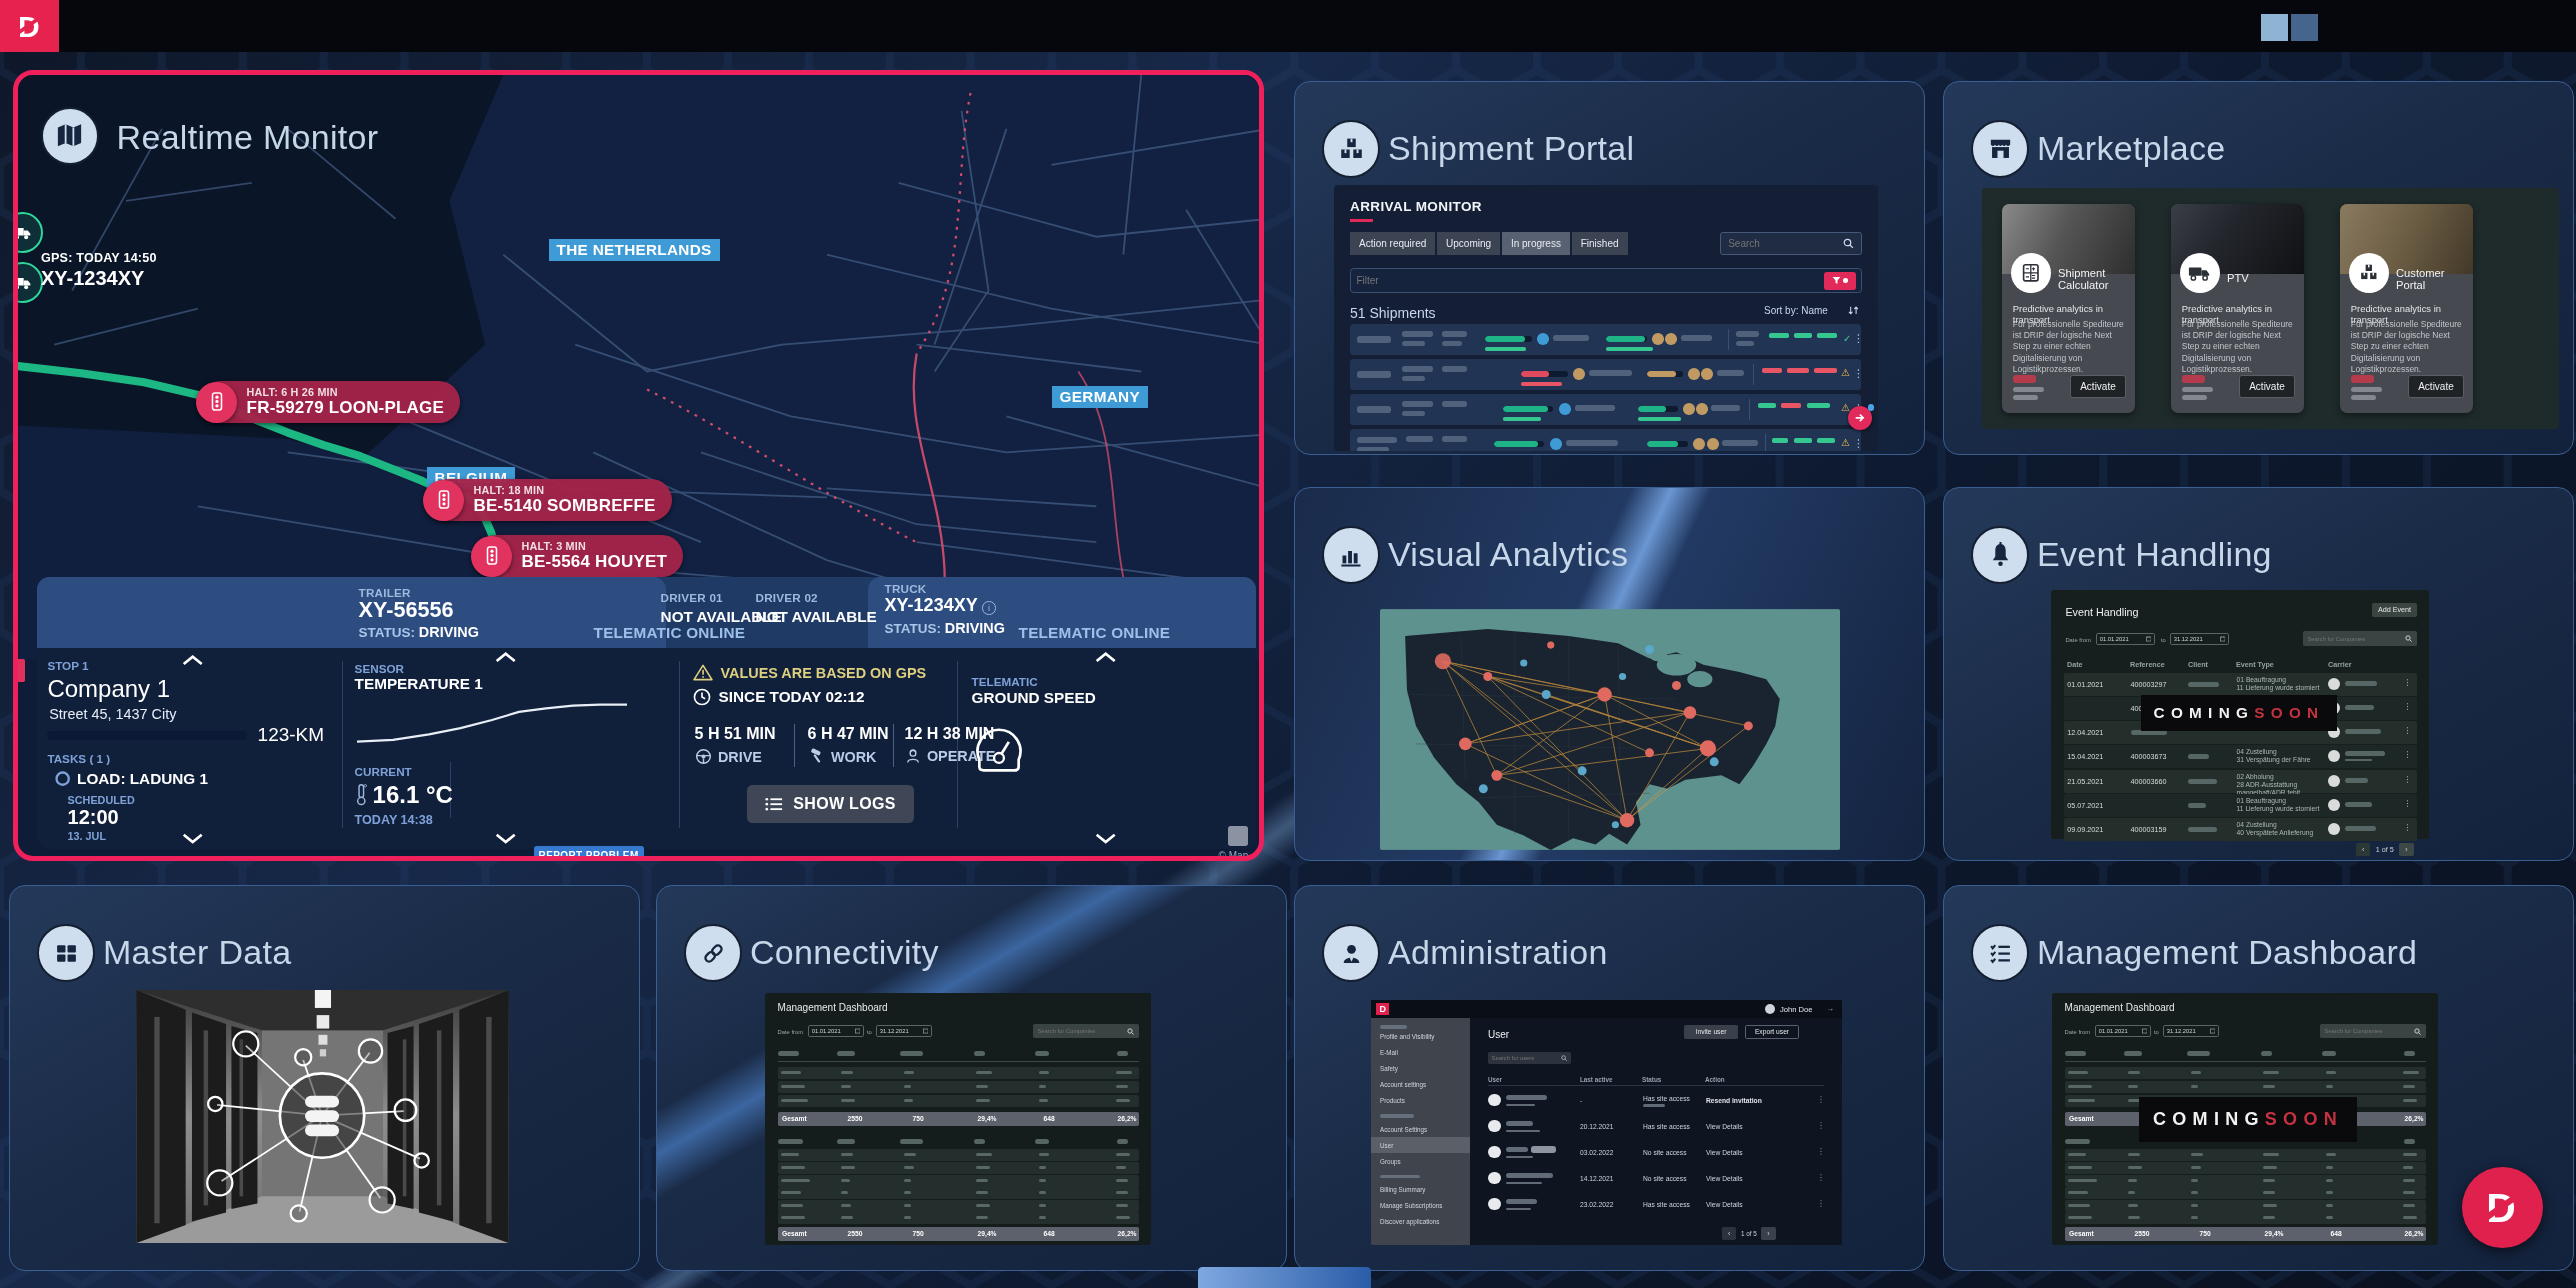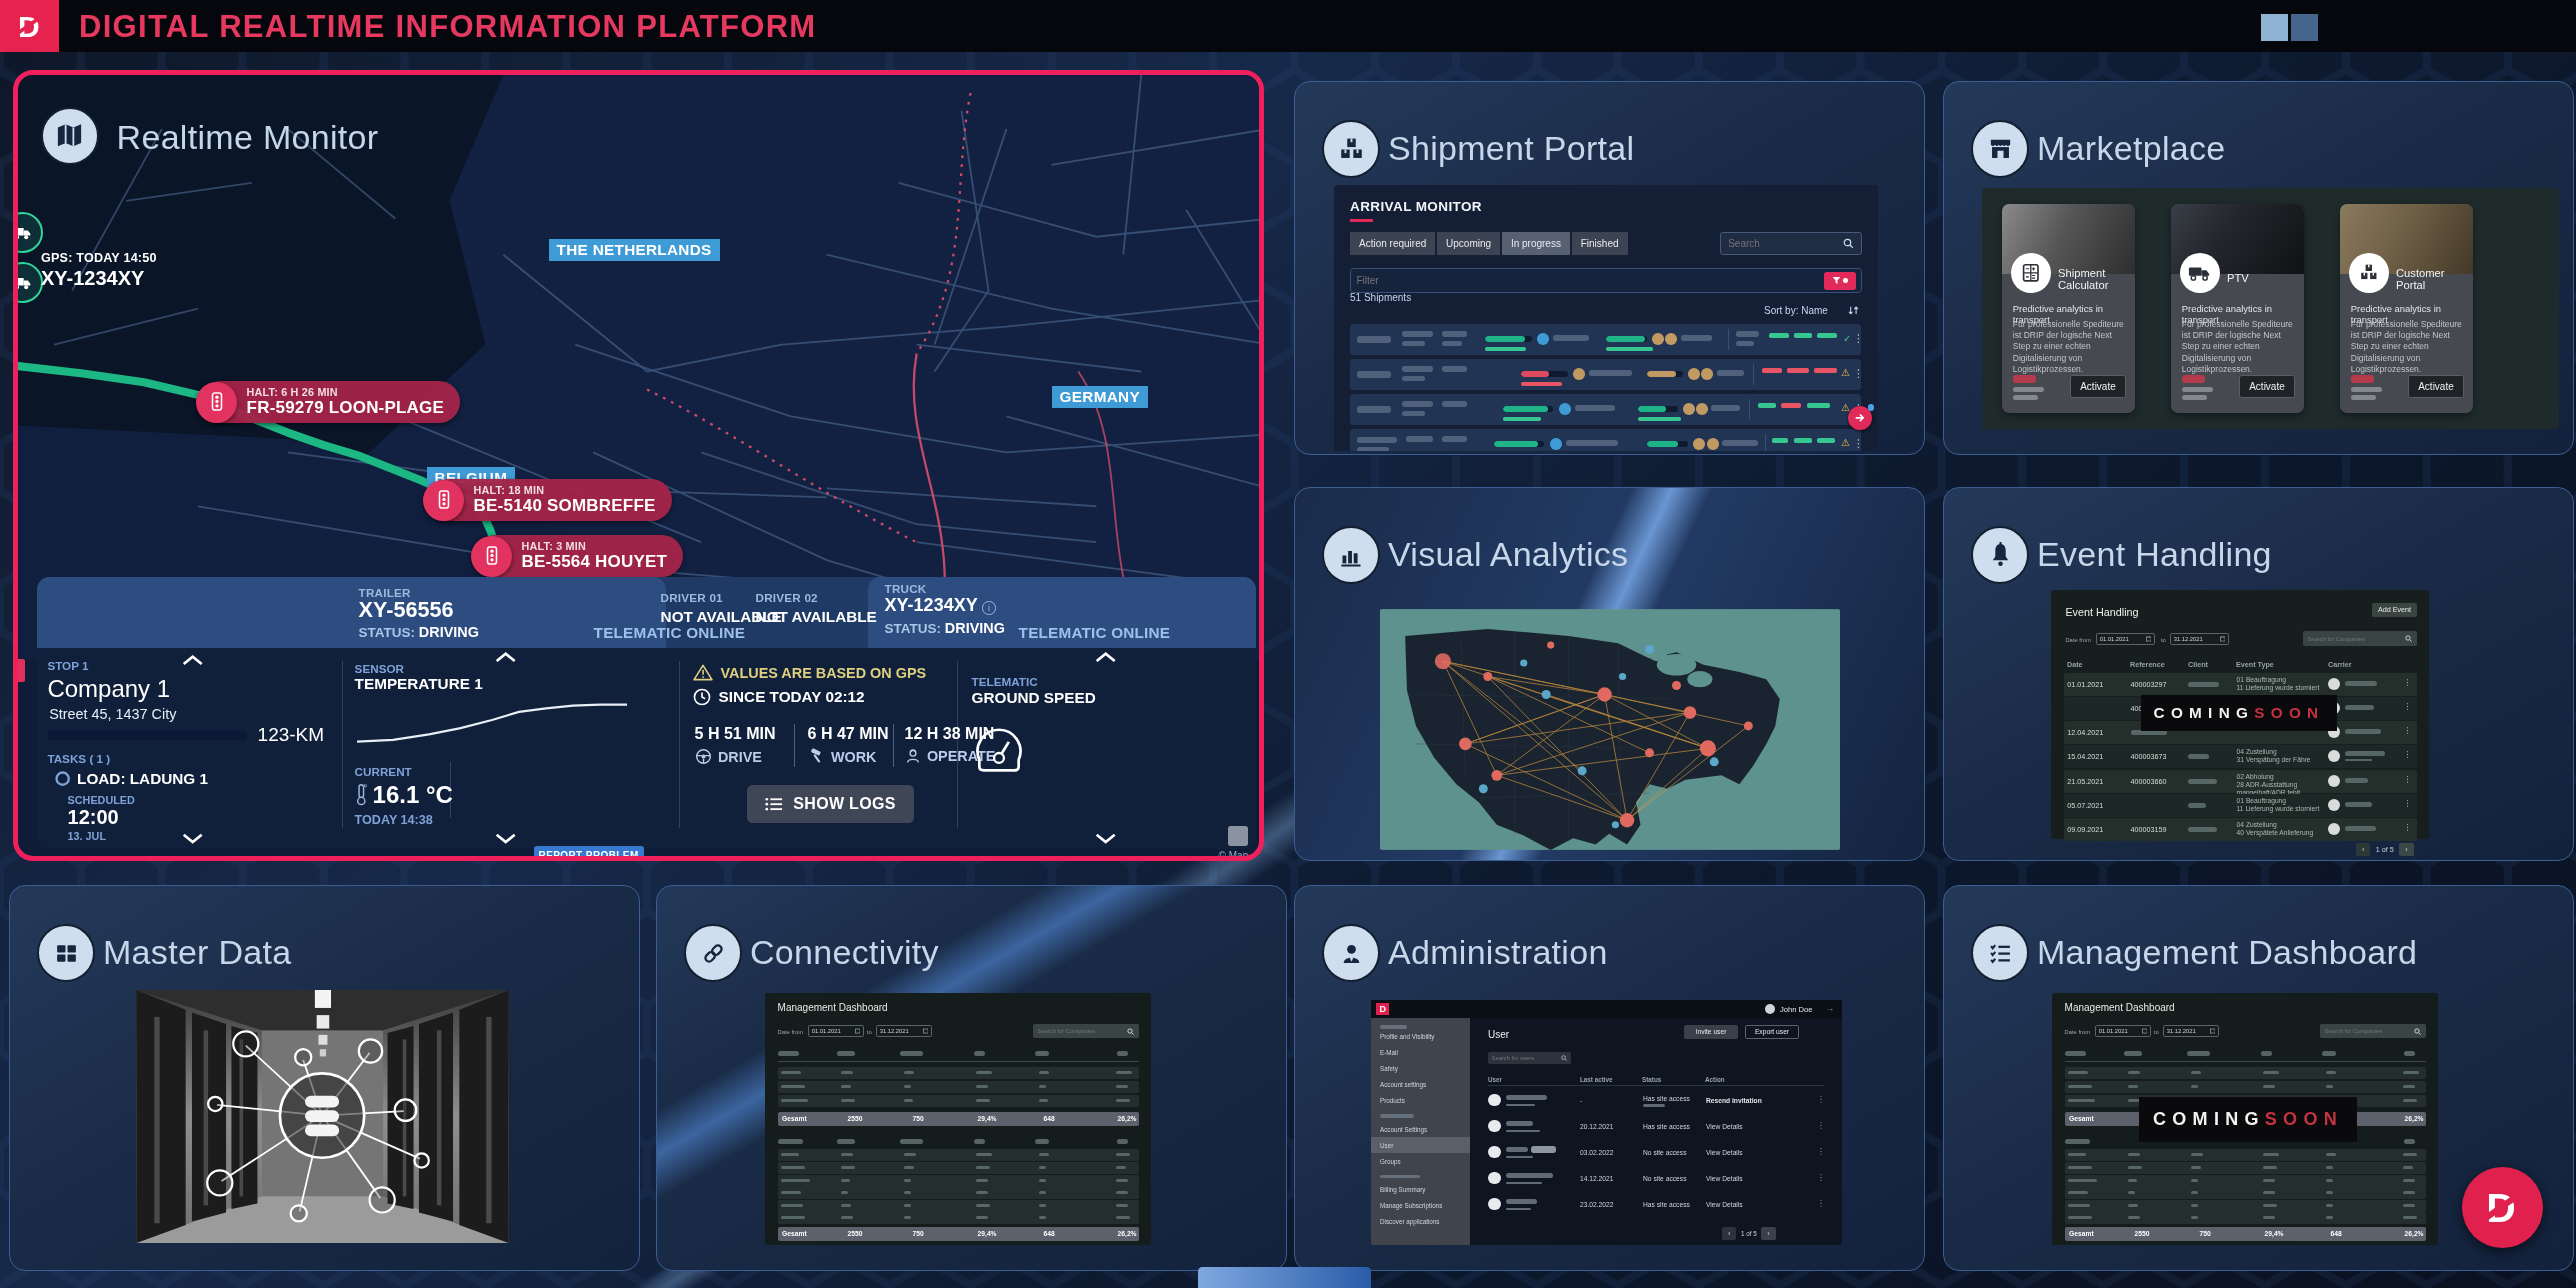--- a/index.html
+++ b/index.html
@@ -105,21 +105,20 @@
 <div class="streak" style="left:1348px;top:360px;width:54px;height:809px;"></div>
 <div class="streak" style="left:881px;top:809px;width:36px;height:629px;"></div>
 
 <div id="header">
   <div id="logo">
     <svg width="36" height="36" viewBox="0 0 48 48">
       <text x="8" y="38" font-family="Liberation Sans, sans-serif" font-size="40" font-weight="bold" fill="#fff">D</text>
       <rect x="2" y="20" width="50" height="5" fill="#e6234f" transform="rotate(-35 24 24)"></rect>
     </svg>
   </div>
-  <div id="header-title">DIGITAL REALTIME INFORMATION PLATFORM</div>
   <div class="win-sq" style="left:2261px;background:#8fb3d2;"></div>
   <div class="win-sq" style="left:2291px;background:#46658c;"></div>
 </div>
 
 <div class="tile" id="tile-realtime">
 
   <svg style="position:absolute;left:0;top:0;" width="1251" height="584" viewBox="0 0 1392 650">
     <rect width="1392" height="650" fill="#0a1528"></rect>
     <polygon points="540,0 1392,0 1392,650 420,650 380,430 520,300 480,140" fill="#122142"></polygon>
     <polygon points="0,390 300,405 560,470 760,650 0,650" fill="#101f3e"></polygon>
@@ -429,21 +428,21 @@
     </div>
     <div class="abs" style="left:16px;top:83px;width:512px;height:25px;background:#16233c;border:0.9px solid #3c5076;border-radius:3.6px;display:flex;align-items:center;padding:0 5.4px;justify-content:space-between;">
       <input style="background: transparent; border: none; color: rgb(142, 164, 196); font-size: 10px; width: 431px; font-family: inherit;" placeholder="Filter">
       <div style="width:32px;height:18px;background:#e1295a;border-radius:2.7px;display:flex;align-items:center;justify-content:center;gap:2.7px;">
         <svg width="9" height="9" viewBox="0 0 14 13">
             <path d="M1 1 H13 L8.5 6.5 V12 L5.5 10 V6.5 Z" fill="#fff"></path>
           </svg>
         <span style="width:4.5px;height:4.5px;border-radius:50%;background:#fff;display:inline-block;"></span>
       </div>
     </div>
-    <div class="abs" style="left:16px;top:107px;font-size:10px;color:#c6d6ec;">51 Shipments</div>
+    <div class="abs" style="left:16px;top:120px;font-size:14px;color:#c6d6ec;">51 Shipments</div>
     <div class="abs" style="left:430px;top:120px;font-size:10px;color:#c6d6ec;">Sort by: Name</div>
     <svg style="position:absolute;left:514px;top:120px;" width="10.8" height="10.8" viewBox="0 0 12 12">
         <path d="M3 2 V10 M3 10 L1 7.5 M3 10 L5 7.5 M9 10 V2 M9 2 L7 4.5 M9 2 L11 4.5" stroke="#c6d6ec" stroke-width="1.2" fill="none"></path>
       </svg>
 
     <div class="sp-row" style="top:139px;">
       <div class="blur" style="left:7.2px;top:11.7px;width:34px;height:7.2px;"></div>
         <div class="blur" style="left:52px;top:7.2px;width:31px;height:5.4px;"></div>
         <div class="blur" style="left:52px;top:17px;width:23.4px;height:4.5px;"></div>
         <div class="blur" style="left:92px;top:7.2px;width:25px;height:5.4px;"></div>

